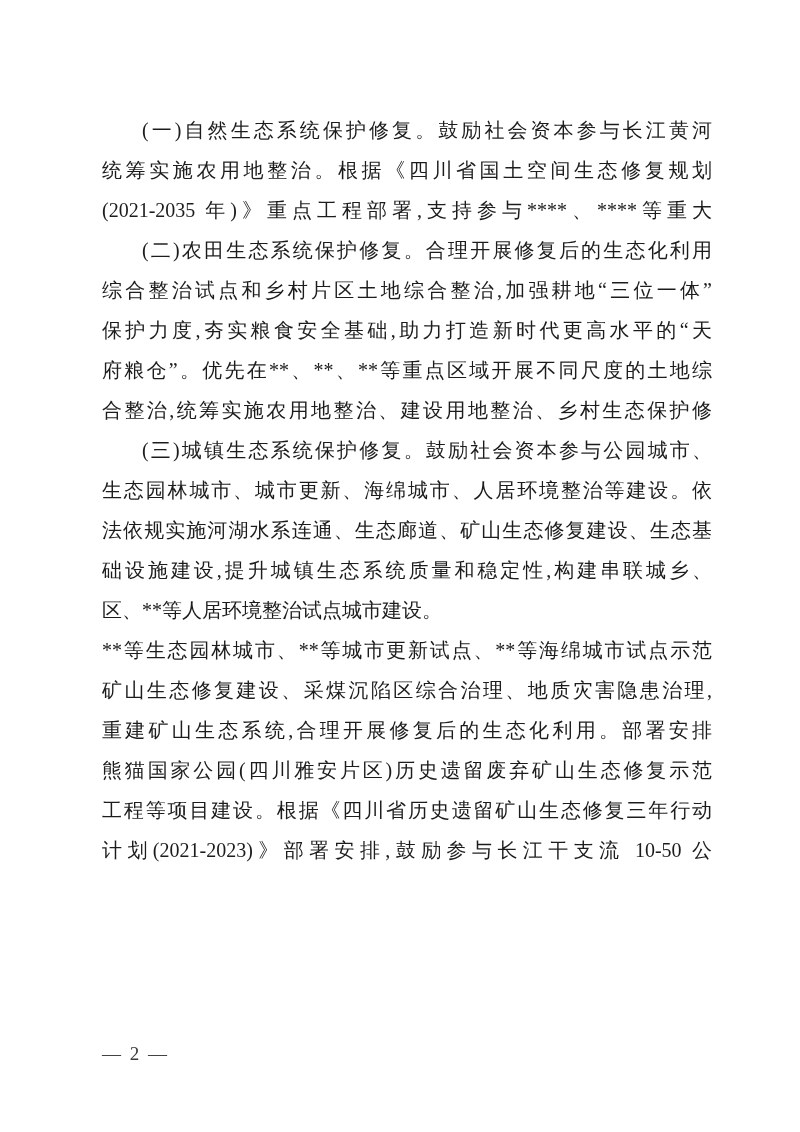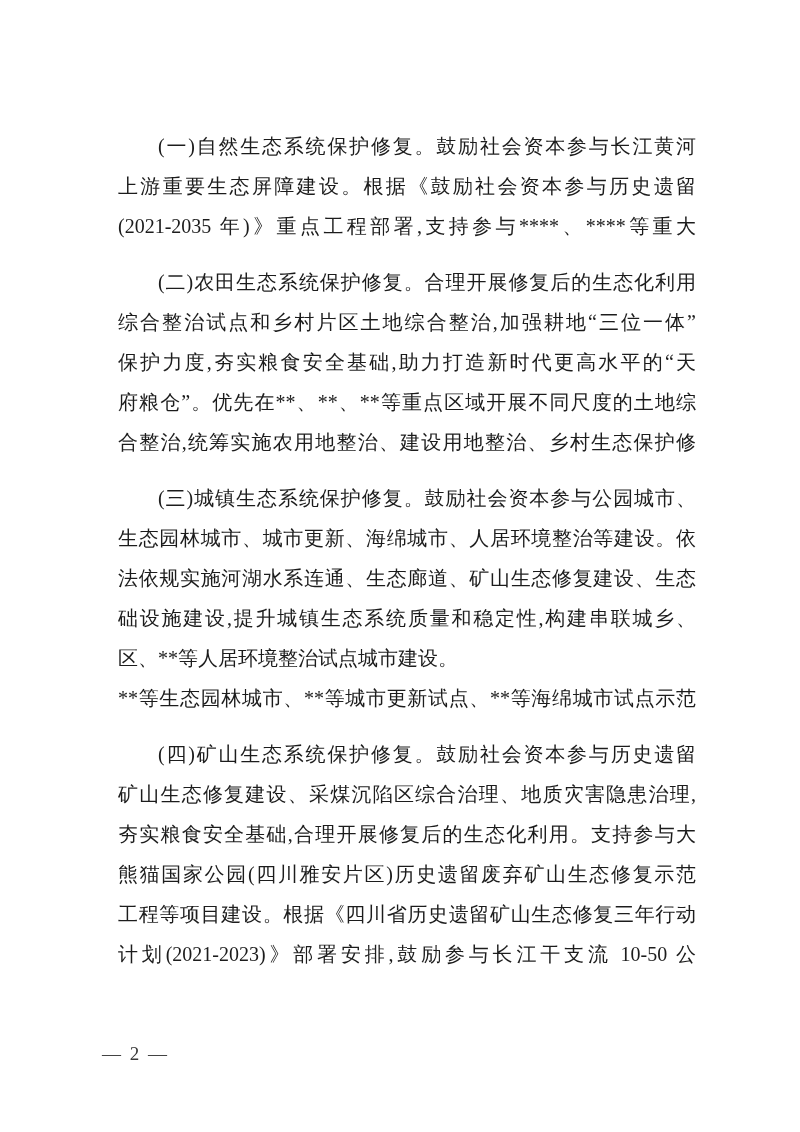--- a/index.html
+++ b/index.html
@@ -22,21 +22,21 @@
   }
   .content {
     position: absolute;
     left: 102px;
     top: 110px;
     width: 610px;
     font-size: 20px;
     line-height: 40px;
   }
   .paragraph {
-    margin: 16px;
+    margin: 0;
     padding: 0;
   }
   .line {
     height: 40px;
     overflow: hidden;
     text-align: justify;
     text-align-last: justify;
     text-justify: inter-character;
     white-space: normal;
   }
@@ -59,21 +59,21 @@
 </style>
 </head>
 <body>
 
 <div class="page">
 
   <main class="content">
 
     <section class="paragraph">
       <div class="line indent">(一)自然生态系统保护修复。鼓励社会资本参与长江黄河</div>
-      <div class="line">上游重要生态屏障建设。根据《鼓励社会资本参与历史遗留</div>
+      <div class="line">统筹实施农用地整治。根据《四川省国土空间生态修复规划</div>
       <div class="line">(2021-2035 年)》重点工程部署,支持参与****、****等重大</div>
     </section>
 
     <section class="paragraph">
       <div class="line indent">(二)农田生态系统保护修复。合理开展修复后的生态化利用</div>
       <div class="line">综合整治试点和乡村片区土地综合整治,加强耕地“三位一体”</div>
       <div class="line">保护力度,夯实粮食安全基础,助力打造新时代更高水平的“天</div>
       <div class="line">府粮仓”。优先在**、**、**等重点区域开展不同尺度的土地综</div>
       <div class="line">合整治,统筹实施农用地整治、建设用地整治、乡村生态保护修</div>
     </section>
@@ -81,23 +81,22 @@
     <section class="paragraph">
       <div class="line indent">(三)城镇生态系统保护修复。鼓励社会资本参与公园城市、</div>
       <div class="line">生态园林城市、城市更新、海绵城市、人居环境整治等建设。依</div>
       <div class="line">法依规实施河湖水系连通、生态廊道、矿山生态修复建设、生态基</div>
       <div class="line">础设施建设,提升城镇生态系统质量和稳定性,构建串联城乡、</div>
       <div class="line para-end">区、**等人居环境整治试点城市建设。</div>
       <div class="line">**等生态园林城市、**等城市更新试点、**等海绵城市试点示范</div>
     </section>
 
     <section class="paragraph">
-      <div class="line indent">(四)矿山生态系统保护修复。鼓励社会资本参与历史遗留</div>
       <div class="line">矿山生态修复建设、采煤沉陷区综合治理、地质灾害隐患治理,</div>
-      <div class="line">夯实粮食安全基础,合理开展修复后的生态化利用。支持参与大</div>
+      <div class="line">重建矿山生态系统,合理开展修复后的生态化利用。部署安排</div>
       <div class="line">熊猫国家公园(四川雅安片区)历史遗留废弃矿山生态修复示范</div>
       <div class="line">工程等项目建设。根据《四川省历史遗留矿山生态修复三年行动</div>
       <div class="line">计划(2021-2023)》部署安排,鼓励参与长江干支流 10-50 公</div>
     </section>
 
   </main>
 
   <footer class="footer-pagenum">— 2 —</footer>
 
 </div>

